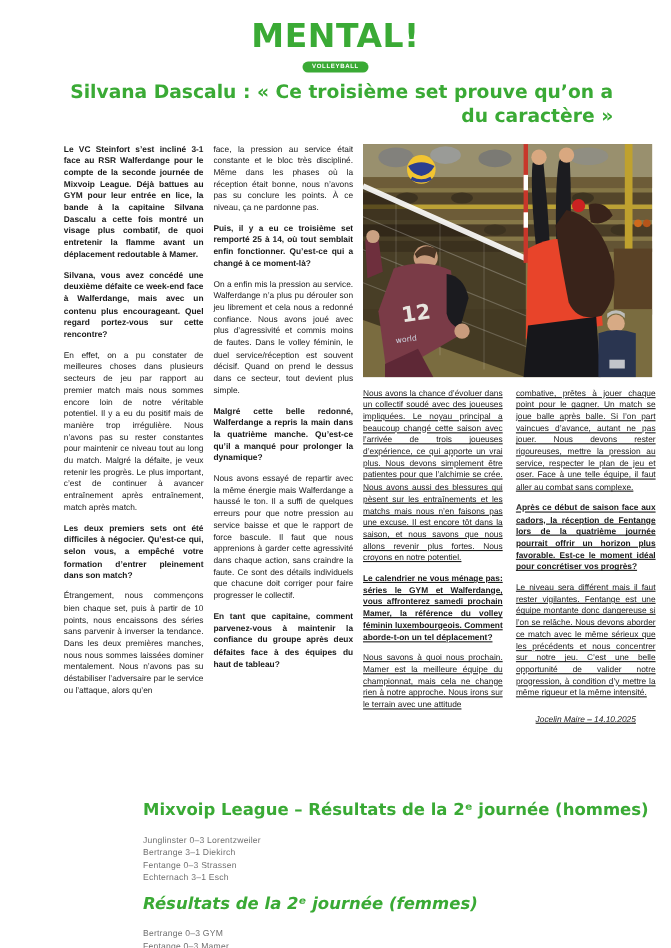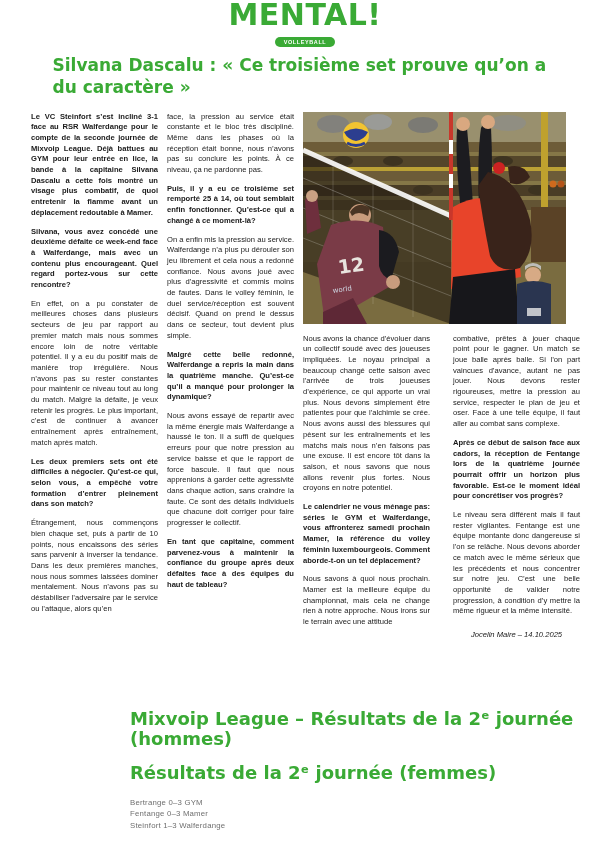--- a/index.html
+++ b/index.html
@@ -2,63 +2,63 @@
 <html lang="fr"><head>
 <meta charset="utf-8">
 <style>
   html,body{margin:0;padding:0;background:#ffffff;}
   .page{
     width:610px;height:862px;position:relative;margin:0 auto;
     background:#ffffff;overflow:hidden;
     font-family:"Liberation Sans",sans-serif;color:#1a1a1a;
   }
   
-  .masthead{text-align:center;padding-top:0;}
+  .masthead{text-align:center;padding-top:19px;}
   .masthead-title{
     color:#3aaa35;font-family:"DejaVu Sans",sans-serif;
     font-size:30px;font-weight:800;letter-spacing:.5px;line-height:1;
   }
   .badge{
     display:inline-block;background:#3aaa35;color:#ffffff;
     font-size:5.5px;font-weight:bold;letter-spacing:.6px;
     padding:2px 9px;border-radius:7px;margin-top:3px;
   }
   .article-title{
     color:#3aaa35;font-weight:bold;font-size:17px;line-height:1.28;
-    text-align:left;width:505px;margin:7px auto 0;
+    text-align:right;width:505px;margin:7px auto 0;
     font-family:"DejaVu Sans",sans-serif;
   }
   
   .article-body{
-    display:flex;gap:9px;padding:0 31px;margin-top:13px;height:597px;
+    display:flex;gap:9px;padding:0 58px;margin-top:13px;height:597px;
   }
   .col{flex:0 0 127px;width:127px;}
   .right-wrap{flex:0 0 263px;width:263px;}
-  .right-cols{display:flex;gap:23px;}
+  .right-cols{display:flex;gap:12px;text-decoration:underline;}
   .right-cols .col{flex:0 0 127px;}
   .col p{
     font-size:7.6px;line-height:10.7px;margin:0 0 8px;
     text-align:justify;text-justify:inter-word;
   }
   .col p.q,.col p.intro{font-weight:bold;}
   .col p.byline{font-style:italic;margin-top:13px;text-align:center;}
   
   .photo{width:263px;height:212px;margin:0 0 10px;display:block;}
   
   .bottom{padding-left:130px;}
   .section-heading{
-    color:#3aaa35;font-weight:bold;font-size:18px;line-height:1.15;
+    color:#3aaa35;font-weight:bold;font-size:15px;line-height:1.15;
     margin:0 0 13px;font-family:"DejaVu Sans",sans-serif;
   }
   .results{margin:0 0 9px;}
   .results div{
     color:#6f6f6f;font-size:7.8px;line-height:11.5px;letter-spacing:.2px;
   }
   .results.last{margin-bottom:0;}
-  .heading-femmes{margin-top:0;}
+  .heading-femmes{margin-top:0;font-style:italic;}
 </style>
 </head>
 <body>
 
 <div class="page">
 
   <div class="masthead">
     <div class="masthead-title">MENTAL!</div>
     <div><span class="badge">VOLLEYBALL</span></div>
   </div>
@@ -172,20 +172,26 @@
           <p class="q">Après ce début de saison face aux cadors, la réception de Fentange lors de la quatrième journée pourrait offrir un horizon plus favorable. Est-ce le moment idéal pour concrétiser vos progrès?</p>
           <p>Le niveau sera différent mais il faut rester vigilantes. Fentange est une équipe montante donc dangereuse si l’on se relâche. Nous devons aborder ce match avec le même sérieux que les précédents et nous concentrer sur notre jeu. C’est une belle opportunité de valider notre progression, à condition d’y mettre la même rigueur et la même intensité.</p>
           <p class="byline">Jocelin Maire – 14.10.2025</p>
         </div>
       </div>
     </div>
   </div>
 
   <div class="bottom">
     <div class="section-heading">Mixvoip League – Résultats de la 2ᵉ journée (hommes)</div>
+    <div class="results">
+      <div>Junglinster 0–3 Lorentzweiler</div>
+      <div>Bertrange 3–1 Diekirch</div>
+      <div>Fentange 0–3 Strassen</div>
+      <div>Echternach 3–1 Esch</div>
+    </div>
     <div class="section-heading heading-femmes">Résultats de la 2ᵉ journée (femmes)</div>
     <div class="results last">
       <div>Bertrange 0–3 GYM</div>
       <div>Fentange 0–3 Mamer</div>
       <div>Steinfort 1–3 Walferdange</div>
 
     </div>
   </div>
 
 </div>

